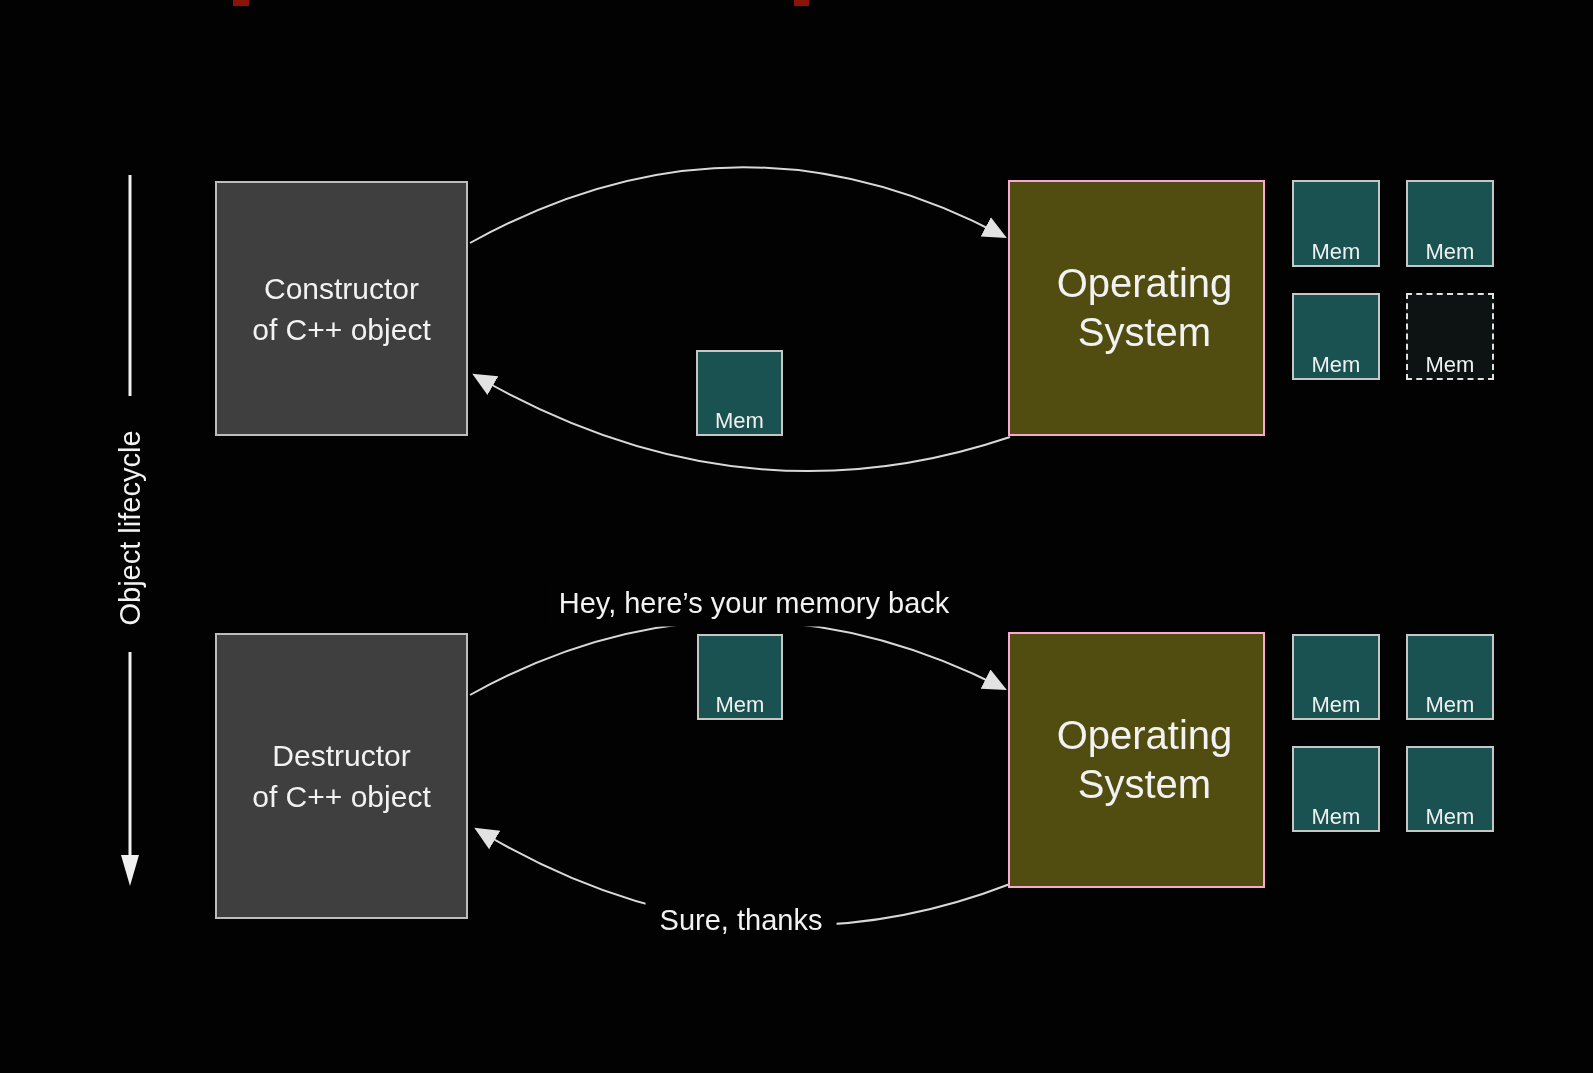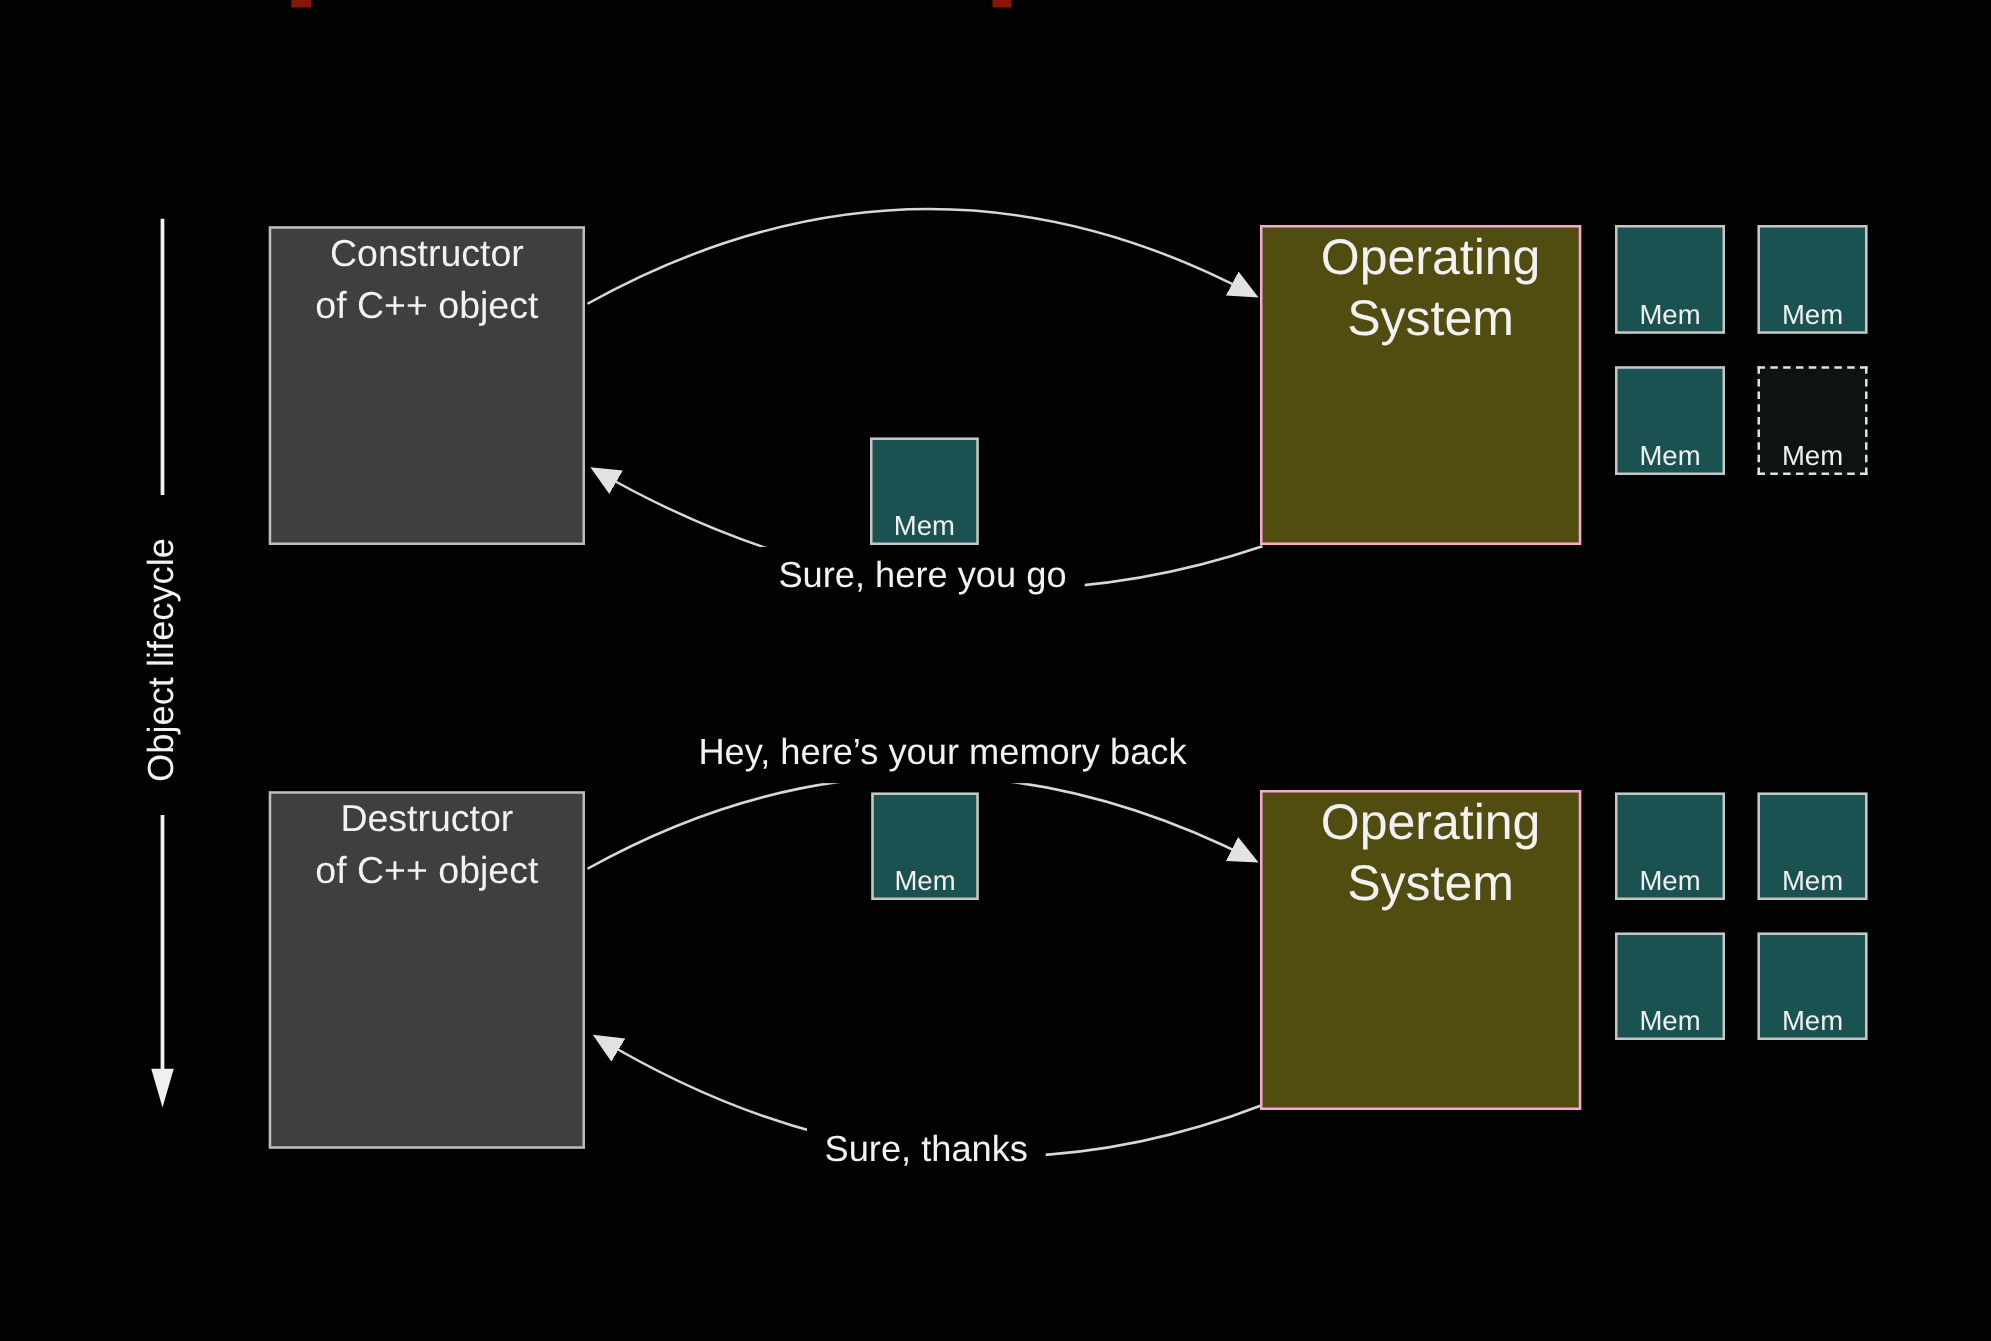--- a/index.html
+++ b/index.html
@@ -2,21 +2,21 @@
 <html><head>
 <meta charset="utf-8">
 <style>
   html,body{margin:0;padding:0;background:#000;}
   .stage{
     position:relative;width:1593px;height:1073px;background:#020202;overflow:hidden;
     font-family:"Liberation Sans","DejaVu Sans",sans-serif;
   }
   .overlay{position:absolute;left:0;top:0;width:1593px;height:1073px;z-index:1;}
   .artifact{position:absolute;top:0;height:6px;background:#8a1408;z-index:3;}
-  .box{position:absolute;display:flex;flex-direction:column;align-items:center;justify-content:flex-start;
+  .box{position:absolute;display:flex;flex-direction:column;align-items:center;justify-content:center;
        text-align:center;color:#f2f2f2;z-index:2;box-sizing:border-box;}
   .box-gray{background:#3f3f3f;border:2px solid #bdbdbd;font-size:30px;line-height:41px;}
   .box-olive{background:#514d10;border:2px solid #f9a8d4;font-size:40px;line-height:49px;padding-left:16px;}
   .mem{position:absolute;display:flex;align-items:flex-end;justify-content:center;z-index:2;
        background:#1a5151;border:2px solid #c6c6c6;color:#f0f0f0;font-size:22px;box-sizing:border-box;}
   .mem.ghost{background:#0c1312;border:2px dashed #e0e0e0;}
   .speech{position:absolute;transform:translate(-50%,-50%);white-space:nowrap;z-index:2;
           background:#020202;color:#f2f2f2;font-size:29px;padding:7px 14px;}
   .vtext{position:absolute;transform:translate(-50%,-50%) rotate(-90deg);transform-origin:center;
          white-space:nowrap;color:#f2f2f2;font-size:29px;z-index:2;background:#020202;padding:0 10px;}
@@ -54,21 +54,20 @@
   <div class="box box-gray" style="left:215px;top:181px;width:253px;height:255px;">
     <div>Constructor</div>
     <div>of C++ object</div>
   </div>
 
   <div class="box box-olive" style="left:1008px;top:180px;width:257px;height:256px;">
     <div>Operating</div>
     <div>System</div>
   </div>
 
-  <div class="speech" style="left:738px;top:461px;">Sure, here you go</div>
 
   <div class="mem" style="left:696px;top:350px;width:87px;height:86px;">
     <span>Mem</span>
   </div>
 
   <div class="mem" style="left:1292px;top:180px;width:88px;height:87px;">
     <span>Mem</span>
     </div>
   <div class="mem" style="left:1406px;top:180px;width:88px;height:87px;">
     <span>Mem</span>

